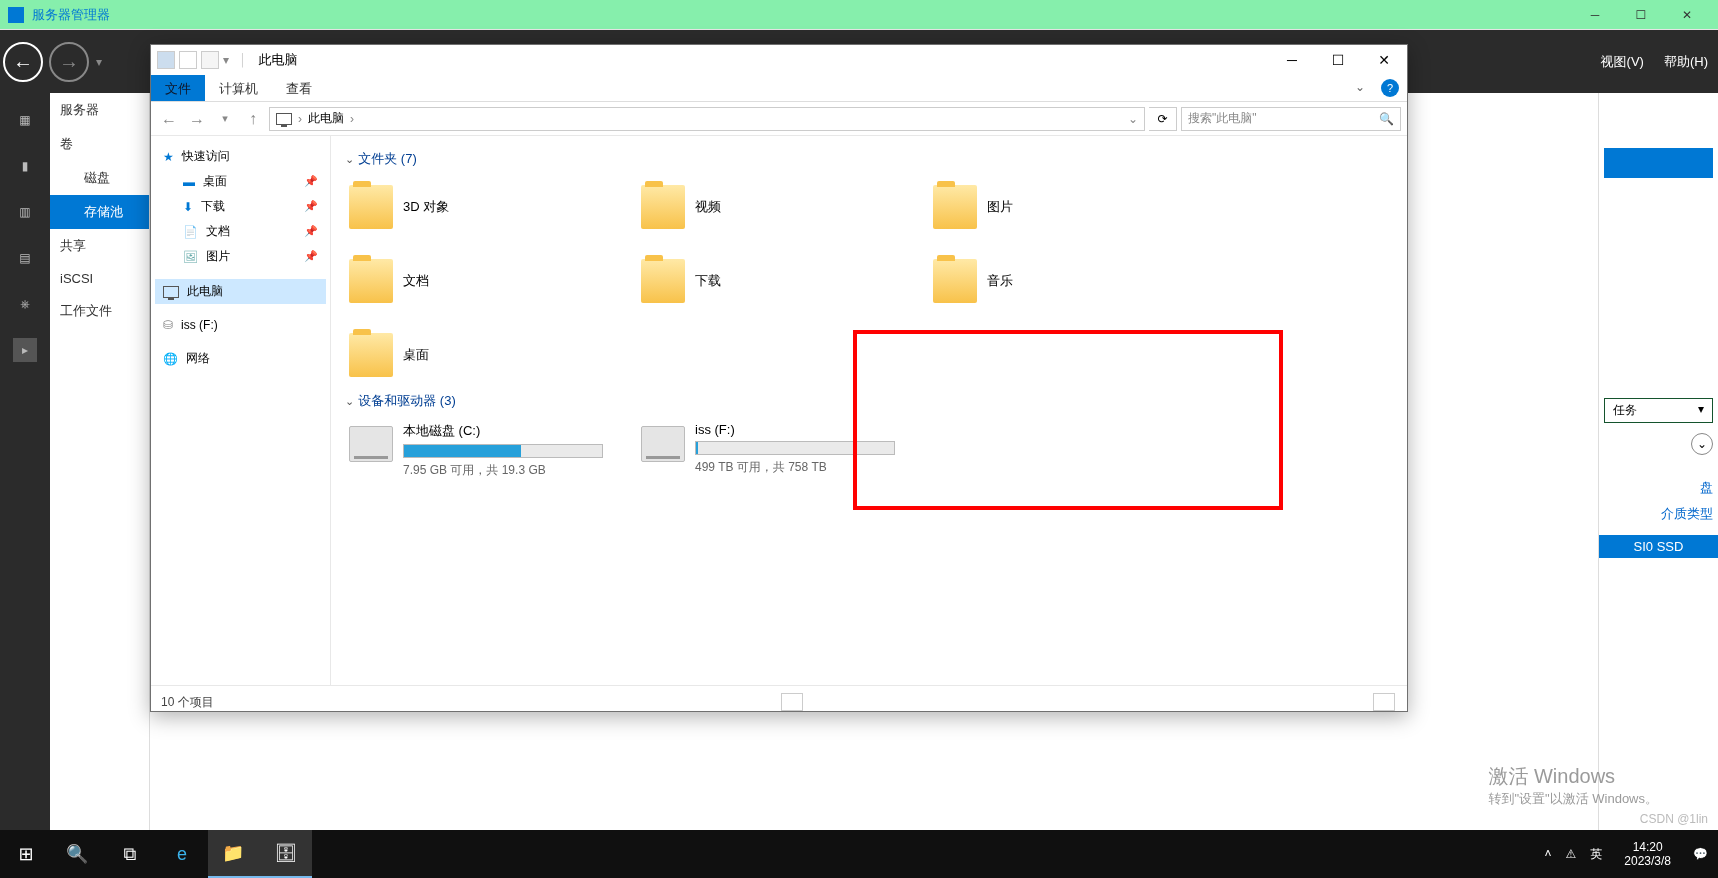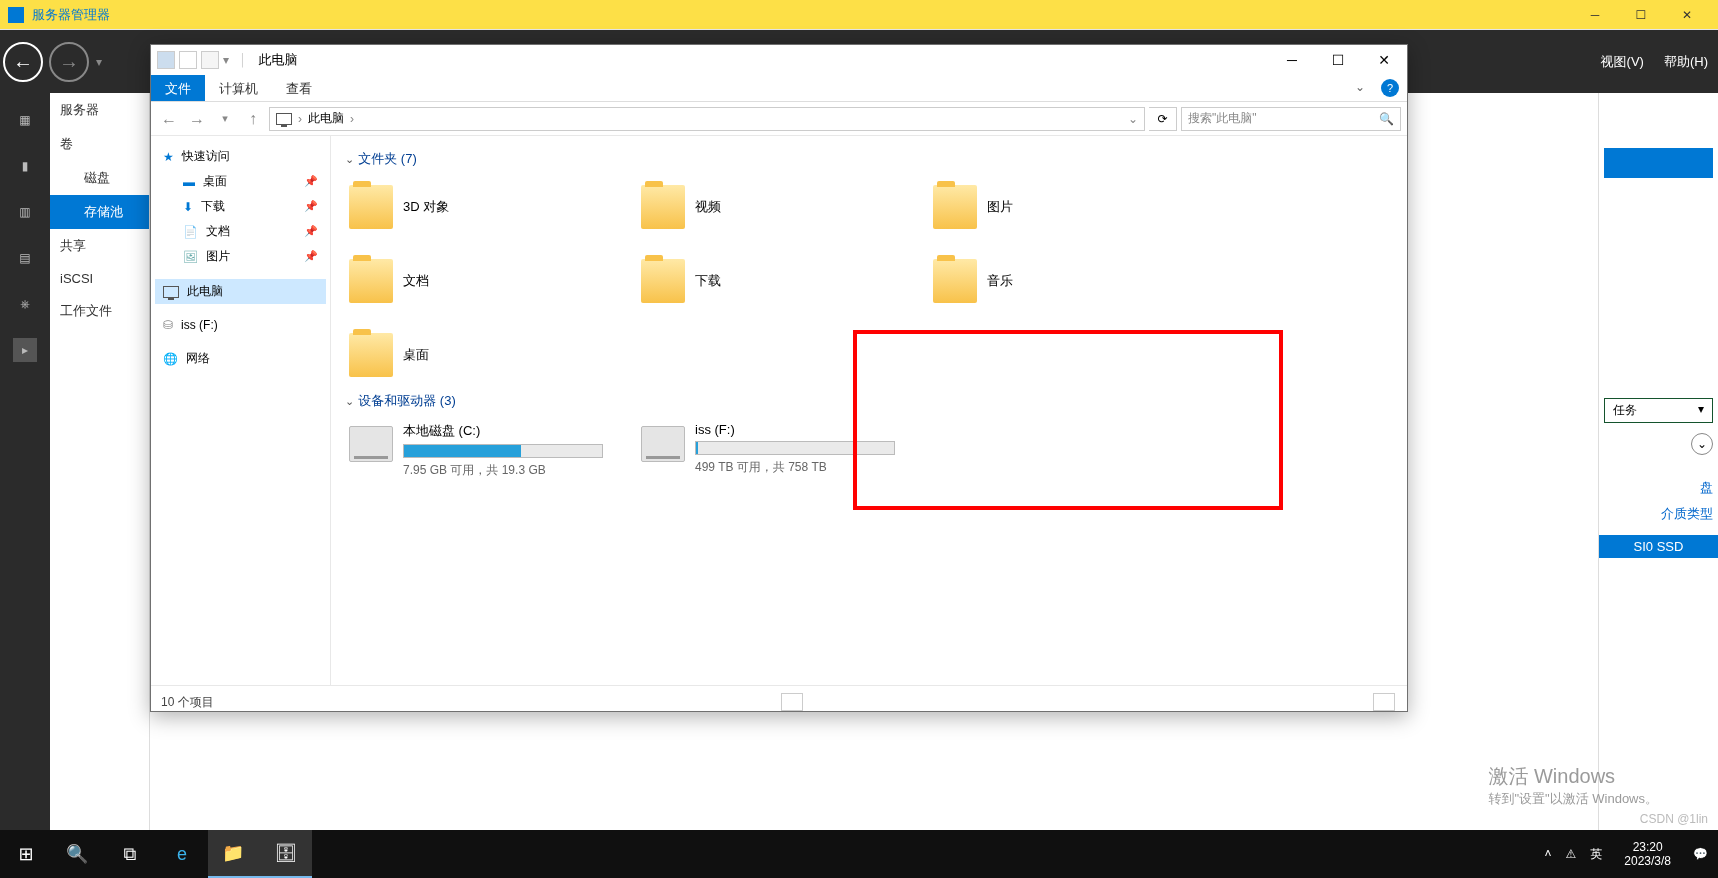--- a/index.html
+++ b/index.html
@@ -1,17 +1,17 @@
 <!DOCTYPE html>
 <html><head>
 <meta charset="utf-8">
 <style>
 *{margin:0;padding:0;box-sizing:border-box;font-family:"Microsoft YaHei","Segoe UI",sans-serif;font-size:12px}
 body{width:1718px;height:878px;background:#fff;position:relative;overflow:hidden}
-.app-titlebar{height:30px;background:#fde047;display:flex;align-items:center;padding:0 8px;border-bottom:1px solid #e5e5e5}
+.app-titlebar{height:30px;background:#86efac;display:flex;align-items:center;padding:0 8px;border-bottom:1px solid #e5e5e5}
 .app-titlebar .app-icon{width:16px;height:16px;background:#0078d4;margin-right:8px}
 .app-titlebar .title{color:#0078d4;font-size:13px;flex:1}
 .app-titlebar .win-btn{width:46px;height:30px;display:flex;align-items:center;justify-content:center;color:#333}
 .dark-toolbar{height:63px;background:#2b2b2b;display:flex;align-items:center;color:#fff}
 .nav-arrow{width:40px;height:40px;border-radius:50%;border:2px solid #888;display:flex;align-items:center;justify-content:center;margin:0 3px;color:#888;font-size:20px}
 .nav-arrow.active{border-color:#fff;color:#fff}
 .dark-toolbar .spacer{flex:1}
 .dark-toolbar .menu{padding:0 10px;color:#fff;font-size:13px}
 .left-rail{position:absolute;left:0;top:93px;width:50px;bottom:48px;background:#2b2b2b;display:flex;flex-direction:column;align-items:center;padding-top:15px;gap:22px}
 .left-rail .rail-item{width:24px;height:24px;color:#bbb;display:flex;align-items:center;justify-content:center}
@@ -27,21 +27,21 @@
 .right-pane .link-text{color:#0066cc;font-size:13px;padding:4px 5px;text-align:right}
 .right-pane .blue-tag{background:#0078d4;color:#fff;font-size:13px;padding:4px 8px;margin:8px 0 0;text-align:center}
 .explorer{position:absolute;left:150px;top:44px;width:1258px;height:668px;background:#fff;border:1px solid #707070;box-shadow:0 5px 20px rgba(0,0,0,.3);display:flex;flex-direction:column}
 .ex-titlebar{height:30px;display:flex;align-items:center}
 .ex-titlebar .qat{display:flex;align-items:center;gap:4px;padding:0 6px}
 .ex-titlebar .qat-icon{width:18px;height:18px;border:1px solid #ccc;display:inline-block}
 .ex-titlebar .title{margin-left:8px;font-size:13px;flex:1}
 .ex-titlebar .win-btn{width:46px;height:30px;display:flex;align-items:center;justify-content:center;font-size:14px}
 .ex-ribbon{height:27px;display:flex;align-items:stretch;border-bottom:1px solid #ddd}
 .ex-ribbon .tab{padding:5px 14px;font-size:13px;color:#333}
-.ex-ribbon .tab.file{background:#0078d4;color:#ffffff}
+.ex-ribbon .tab.file{background:#0078d4;color:#0f172a}
 .ex-ribbon .spacer{flex:1}
 .ex-ribbon .chev{padding:5px 8px;color:#666}
 .ex-ribbon .help{width:18px;height:18px;border-radius:50%;background:#0078d4;color:#fff;display:flex;align-items:center;justify-content:center;margin:4px 8px;font-size:11px}
 .ex-addr{height:34px;display:flex;align-items:center;gap:4px;padding:0 6px;border-bottom:1px solid #e8e8e8}
 .ex-addr .nav-btn{width:24px;height:24px;display:flex;align-items:center;justify-content:center;color:#888;font-size:16px}
 .ex-addr .addr-box{flex:1;height:24px;border:1px solid #ccc;display:flex;align-items:center;padding:0 6px;gap:6px;font-size:13px}
 .ex-addr .addr-box .crumb-sep{color:#888}
 .ex-addr .refresh{width:28px;height:24px;border:1px solid #ccc;border-left:none;display:flex;align-items:center;justify-content:center}
 .ex-addr .search{width:220px;height:24px;border:1px solid #ccc;padding:0 6px;display:flex;align-items:center;color:#888;font-size:13px}
 .ex-addr .search .mag{margin-left:auto}
@@ -292,19 +292,19 @@
   <div class="tb-btn">🔍</div>
   <div class="tb-btn">⧉</div>
   <div class="tb-btn" style="color:#3bb2ea">e</div>
   <div class="tb-btn active">📁</div>
   <div class="tb-btn active">🗄</div>
   <div class="tray">
     <span>˄</span>
     <span>⚠</span>
     <span>英</span>
     <div class="clock">
-      <div>23:20</div>
+      <div>14:20</div>
       <div>2023/3/8</div>
     </div>
     <span>💬</span>
   </div>
 </div>
 <div style="position:absolute;right:10px;bottom:52px;color:#bbb;font-size:12px">CSDN @1lin</div>
 
 </body></html>

